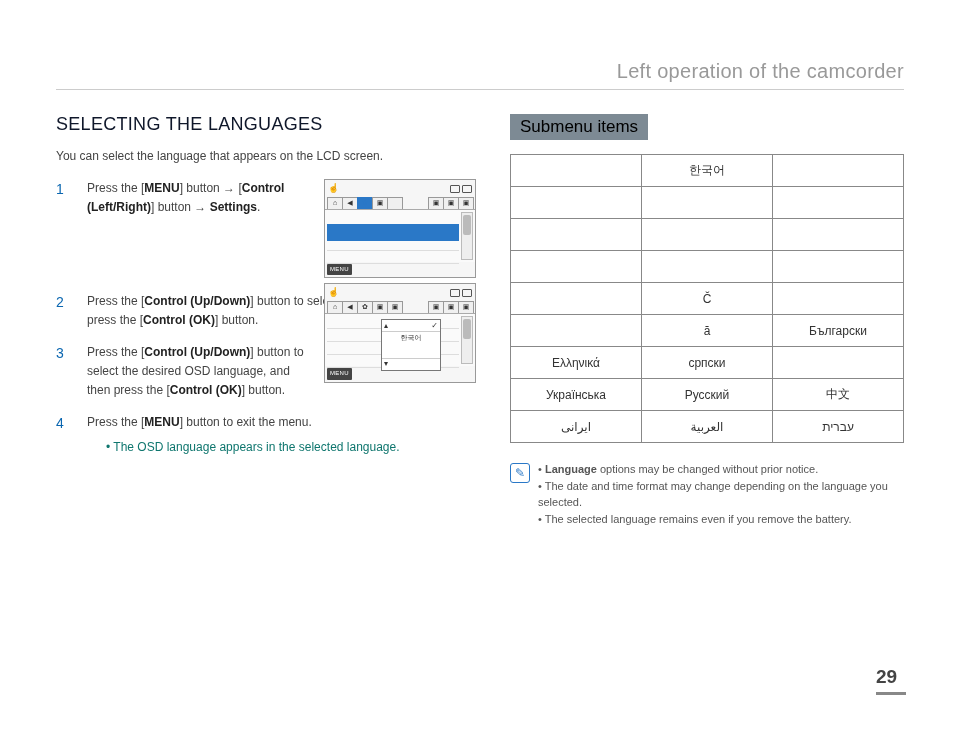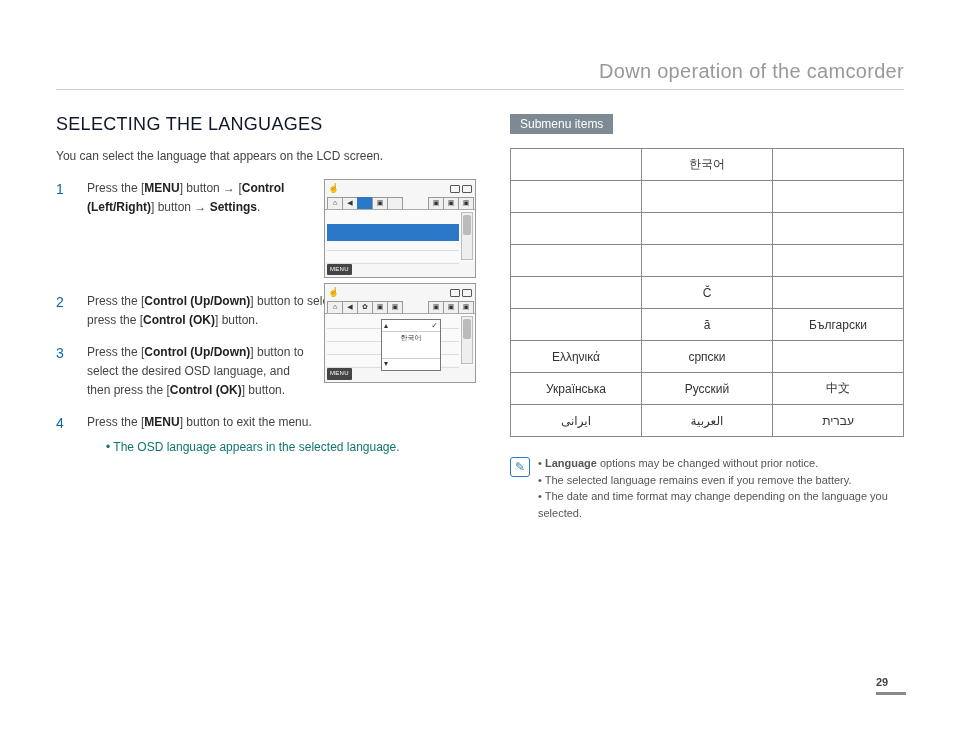--- a/index.html
+++ b/index.html
@@ -195,23 +195,23 @@
     background: #444;
     color: #fff;
     padding: 1px 3px;
     border-radius: 1px;
     letter-spacing: 0.3px;
   }
   
   .submenu-label {
     display: inline-block;
     background: #7d8a94;
-    color: #ffffff;
+    color: #000000;
     padding: 3px 10px;
-    font-size: 12px;
+    font-size: 17px;
     margin-bottom: 14px;
   }
   table.lang-table {
     border-collapse: collapse;
     width: 100%;
     font-size: 12px;
     color: #333;
   }
   table.lang-table td {
     border: 1px solid #888;
@@ -242,39 +242,39 @@
     margin: 0;
     font-size: 11px;
     color: #555;
     line-height: 1.5;
   }
   .note-list li::before { content: "•  "; }
   .page-num {
     position: absolute;
     right: 48px;
     bottom: 35px;
-    font-size: 11px;
+    font-size: 19px;
     font-weight: bold;
     color: #444;
   }
   .page-num::after {
     content: "";
     display: block;
     height: 3px;
     background: #888;
     width: 30px;
     margin-top: 4px;
     margin-left: auto;
   }
 </style>
 </head>
 <body>
 
 <div class="page">
-  <div class="header-title">Down operation of the camcorder</div>
+  <div class="header-title">Left operation of the camcorder</div>
 
   <div class="cols">
 
     <div class="col-left">
       <h2 class="section-title">SELECTING THE LANGUAGES</h2>
       <p class="intro">You can select the language that appears on the LCD screen.</p>
 
       <ol class="steps">
         <li>
           <span class="num">1</span>
@@ -438,21 +438,21 @@
               <td>العربية</td>
               <td>עברית</td>
             </tr>
           </tbody>
       </table>
 
       <div class="note-box">
         <div class="note-icon">✎</div>
         <ul class="note-list" id="note-list">
             <li><b>Language</b> options may be changed without prior notice.</li>
+            <li>The date and time format may change depending on the language you selected.</li>
             <li>The selected language remains even if you remove the battery.</li>
-            <li>The date and time format may change depending on the language you selected.</li>
           </ul>
       </div>
     </div>
   </div>
 
   <div class="page-num">29</div>
 </div>
 
 </body></html>

